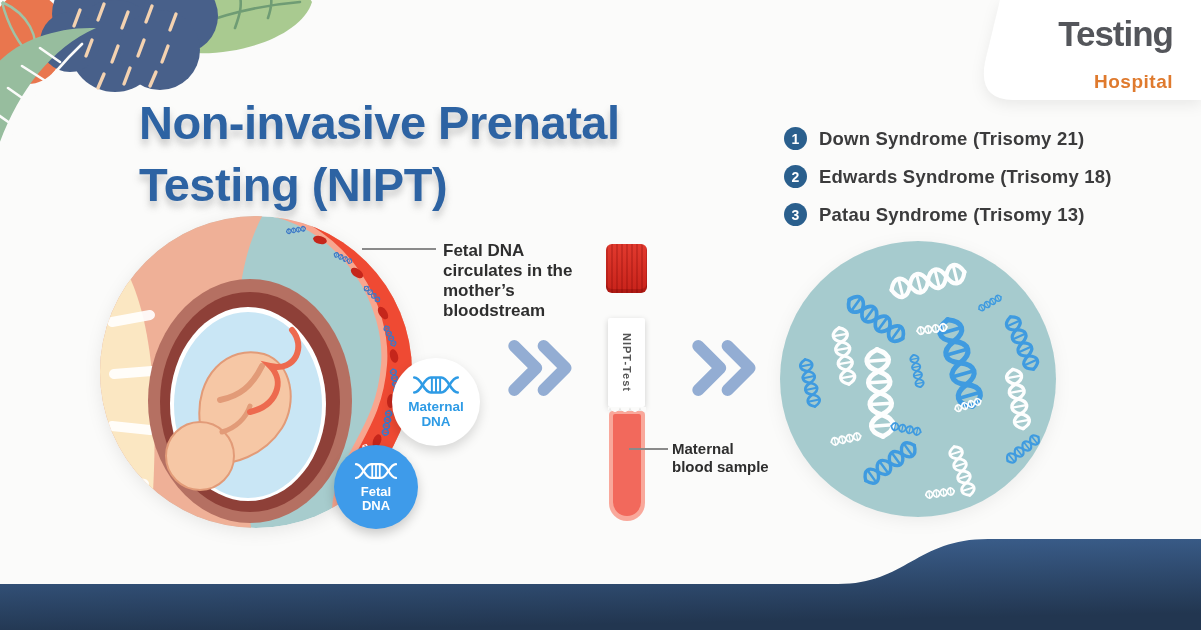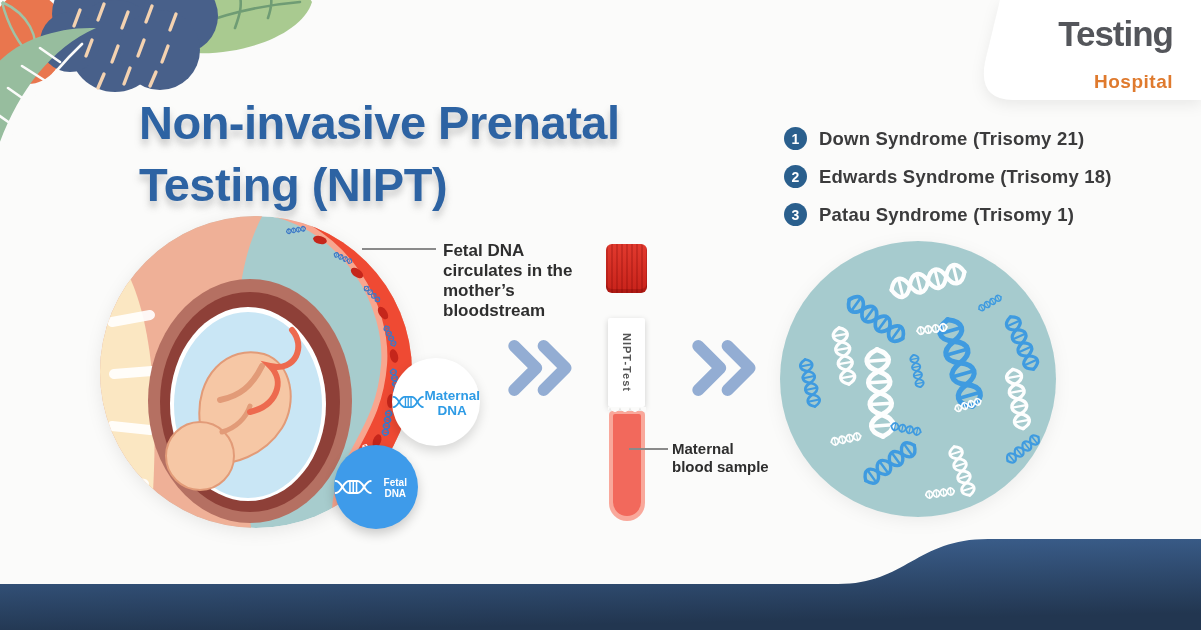--- a/index.html
+++ b/index.html
@@ -36,31 +36,31 @@
 
   
   .callout{color:#2E2E2E;font-weight:700;line-height:1.18;}
   .fetal-callout{left:443px;top:241px;width:152px;font-size:17px;}
   .blood-callout{left:672px;top:440px;width:106px;font-size:15px;}
   .pointer{height:2px;background:#8A8A8A;}
   .pointer-fetal{left:362px;top:248px;width:74px;}
   .pointer-blood{left:629px;top:448px;width:39px;}
 
   
-  .badge{border-radius:50%;display:flex;align-items:center;justify-content:center;text-align:center;}
+  .badge{border-radius:50%;display:flex;flex-direction:column;align-items:center;justify-content:center;text-align:center;}
   .badge-maternal{
     left:392px;top:358px;width:88px;height:88px;background:#fff;color:#2E9BE5;
     box-shadow:0 5px 12px rgba(0,0,0,.15);z-index:6;
   }
   .badge-fetal{
     left:334px;top:445px;width:84px;height:84px;background:#3E9BEA;color:#fff;
     box-shadow:0 5px 12px rgba(0,0,0,.2);z-index:6;
   }
   .badge-label{font-weight:700;font-size:13.5px;line-height:1.08;margin-top:4px;width:72px;}
-  .badge-fetal .badge-label{font-size:10px;width:52px;}
+  .badge-fetal .badge-label{font-size:13px;width:52px;}
 
   
   .tube-cap{
     left:606px;top:244px;width:41px;height:49px;border-radius:6px;
     background:
       repeating-linear-gradient(90deg,rgba(110,0,0,.22) 0 2px,rgba(255,255,255,0) 2px 5px),
       linear-gradient(#E23A2E,#C8221A);
     box-shadow:inset 0 -4px 0 rgba(100,0,0,.25);
   }
   .tube-label{
@@ -172,21 +172,21 @@
     <li>
       <span class="num-badge">1</span>
       <span class="cond-label">Down Syndrome (Trisomy 21)</span>
     </li>
     <li>
       <span class="num-badge">2</span>
       <span class="cond-label">Edwards Syndrome (Trisomy 18)</span>
     </li>
     <li>
       <span class="num-badge">3</span>
-      <span class="cond-label">Patau Syndrome (Trisomy 1)</span>
+      <span class="cond-label">Patau Syndrome (Trisomy 13)</span>
     </li>
   </ul>
 
   <svg class="abs womb" width="312" height="312" viewBox="0 0 312 312">
     <clipPath id="wclip">
         <circle cx="156" cy="156" r="156"></circle>
       </clipPath>
     <g clip-path="url(#wclip)">
       <circle cx="156" cy="156" r="156" fill="#A7CCCD"></circle>
       <path d="M-5,-5 L165,-5 C128,60 132,150 152,320 L-5,320 Z" fill="#EFB097"></path>

